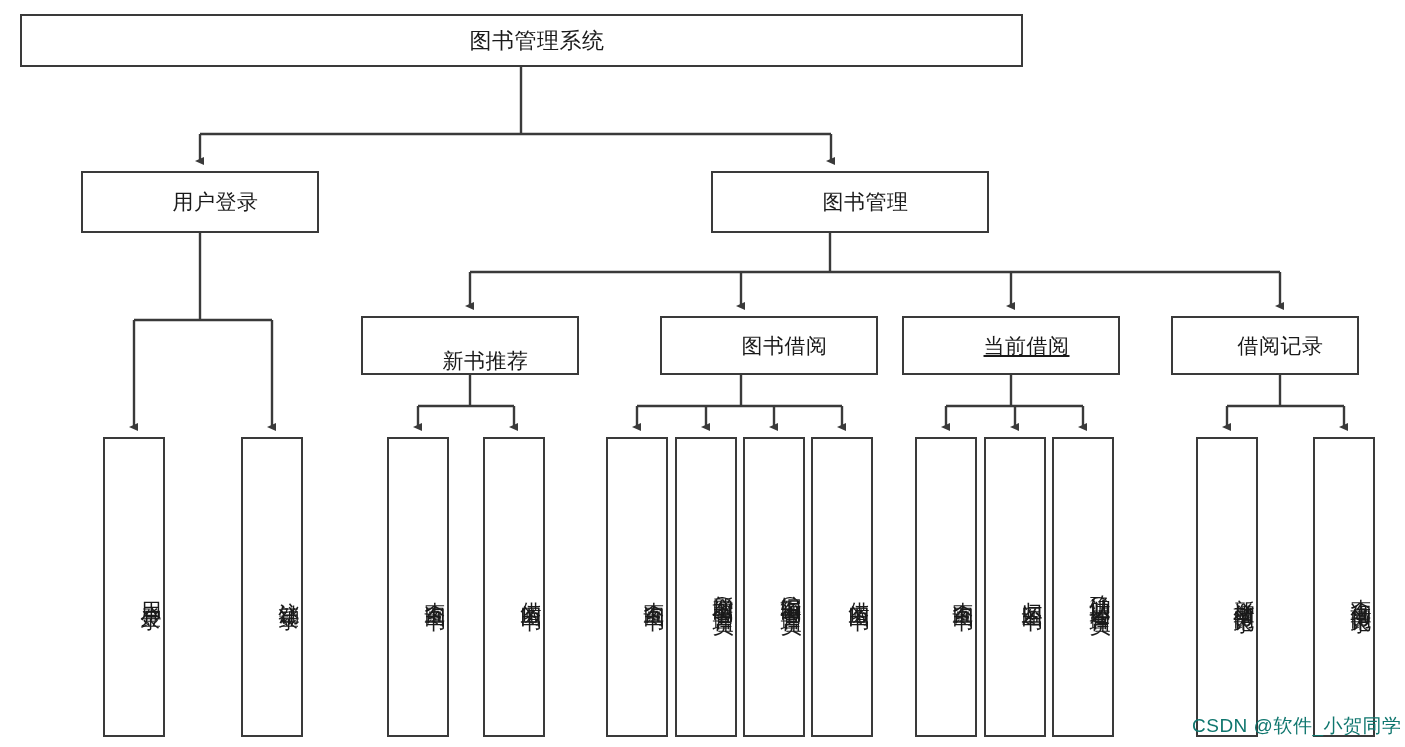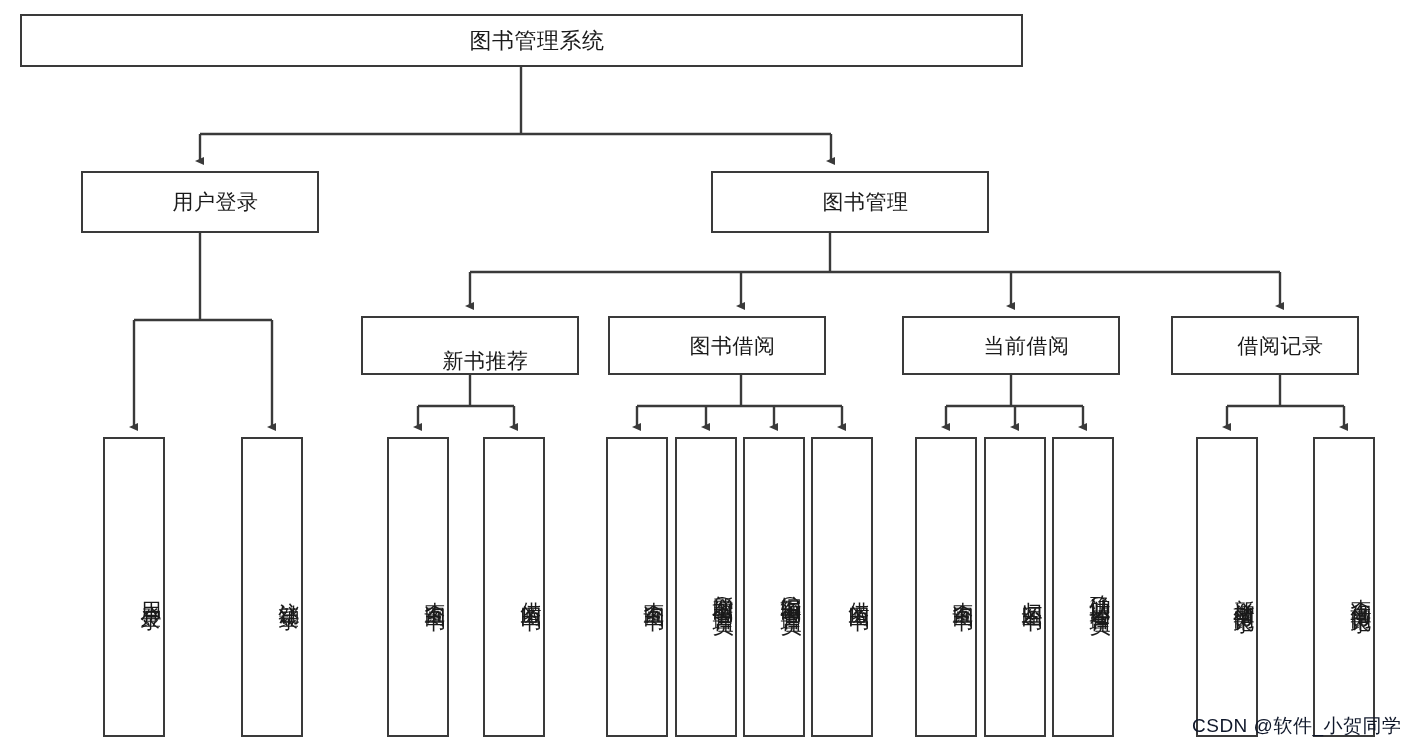--- a/index.html
+++ b/index.html
@@ -54,21 +54,21 @@
   }
   .node.vert span {
     writing-mode: vertical-rl;
     text-orientation: upright;
     display: block;
     white-space: nowrap;
   }
   .watermark {
     position: absolute;
     font-size: 19px;
-    color: #0f172a;
+    color: #0f766e;
     white-space: nowrap;
     letter-spacing: 0.5px;
   }
 </style>
 </head>
 <body>
 
 <div id="canvas">
 
   <svg id="wires" viewBox="0 0 1405 747" xmlns="http://www.w3.org/2000/svg">
@@ -128,24 +128,24 @@
   <div class="node horiz" style="left:81px; top:171px; width:238px; height:62px;">
     <span>用户登录</span>
   </div>
   <div class="node horiz" style="left:711px; top:171px; width:278px; height:62px;">
     <span>图书管理</span>
   </div>
 
   <div class="node horiz" style="left:361px; top:316px; width:218px; height:59px;align-items:flex-end;">
     <span>新书推荐</span>
   </div>
-  <div class="node horiz" style="left:608px; top:316px; width:218px; height:59px;">
+  <div class="node horiz" style="left:660px; top:316px; width:218px; height:59px;">
     <span>图书借阅</span>
   </div>
-  <div class="node horiz" style="left:902px; top:316px; width:218px; height:59px;">
+  <div class="node horiz" style="left:902px; top:316px; width:218px; height:59px;text-decoration:underline;">
     <span>当前借阅</span>
   </div>
   <div class="node horiz" style="left:1171px; top:316px; width:188px; height:59px;">
     <span>借阅记录</span>
   </div>
 
   <div class="node vert" style="left:103px; top:437px; width:62px; height:300px;">
     <span>用户登录</span>
   </div>
   <div class="node vert" style="left:241px; top:437px; width:62px; height:300px;">

